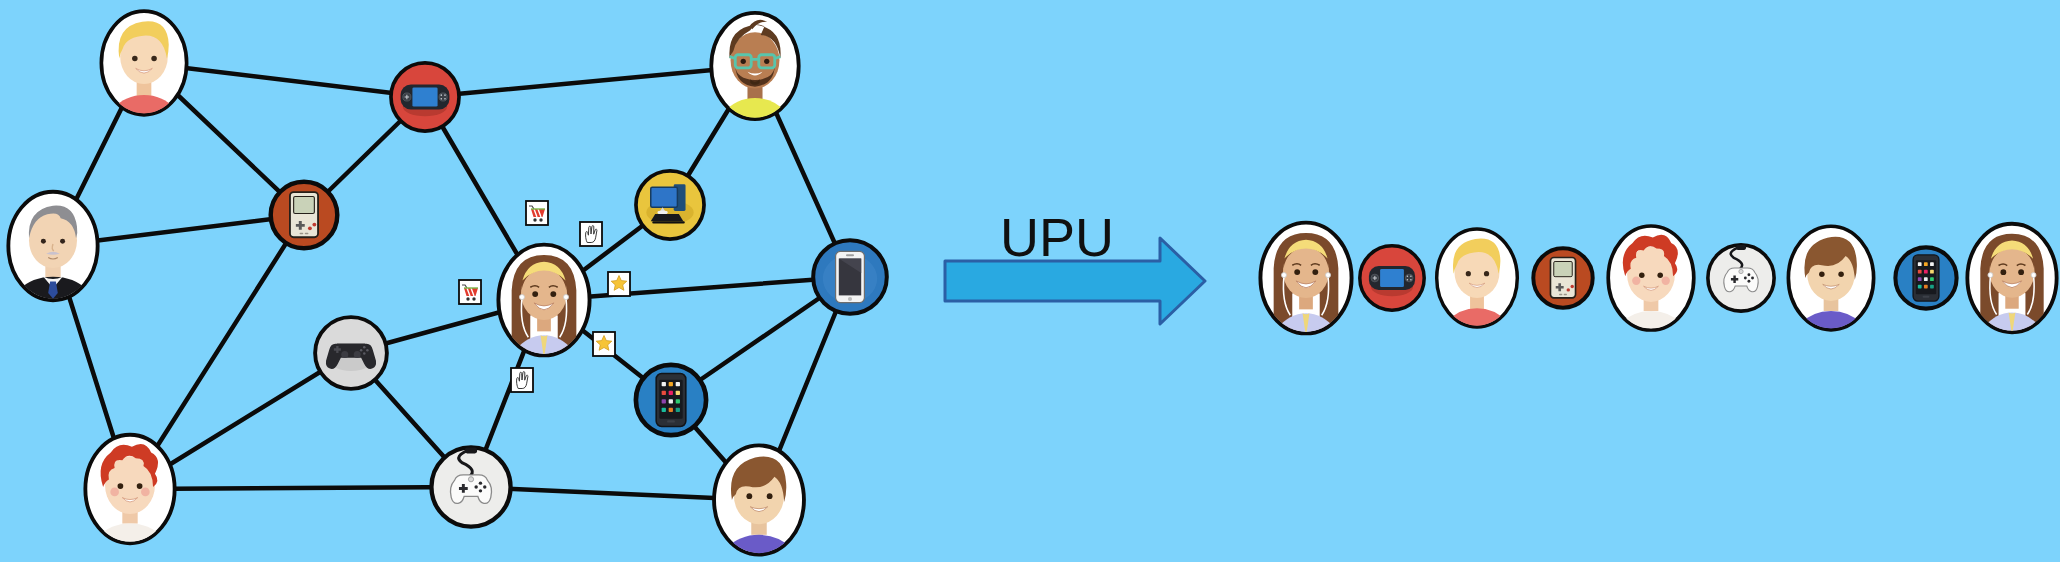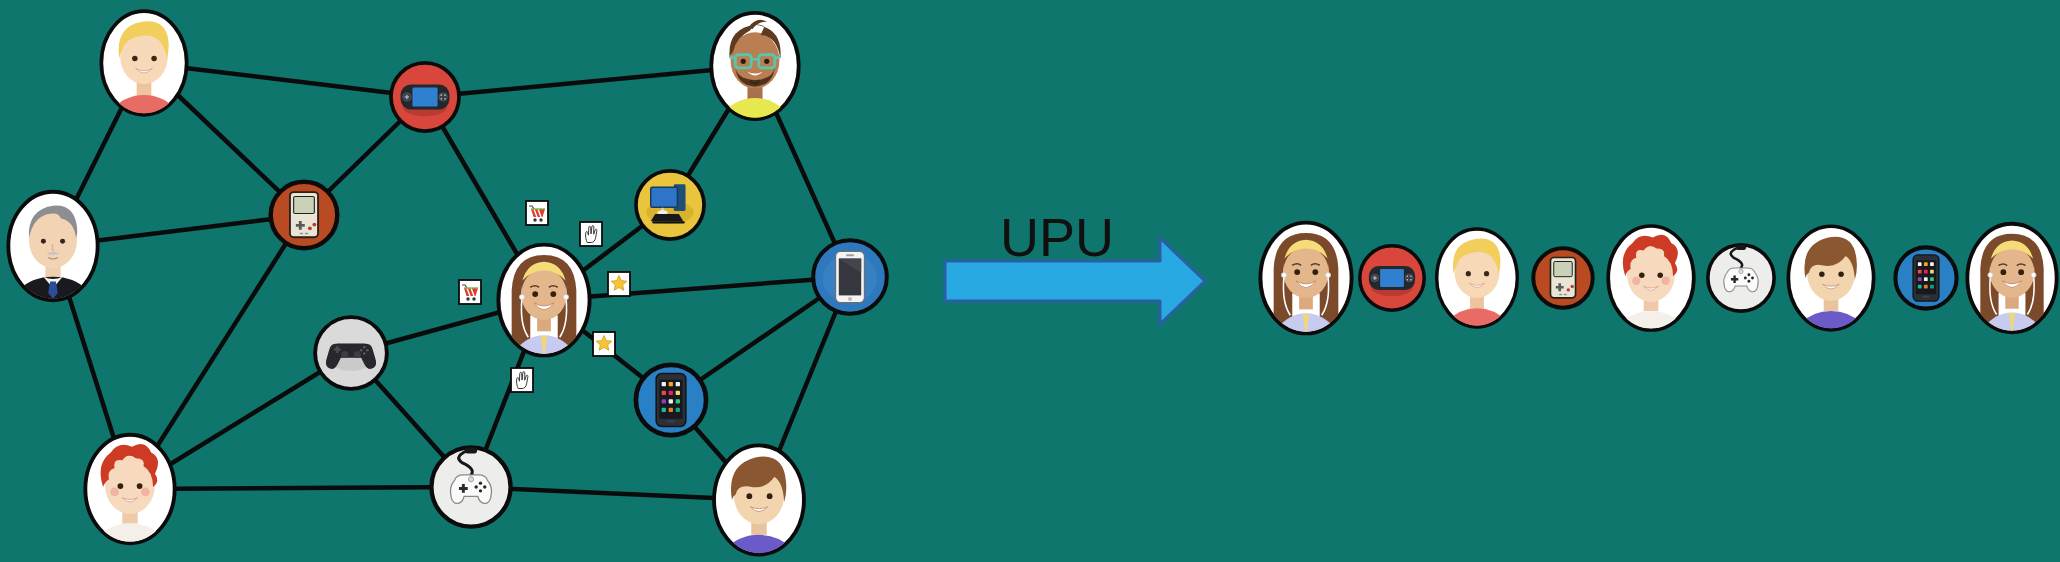--- a/index.html
+++ b/index.html
@@ -1,17 +1,17 @@
 <!DOCTYPE html>
 <html><head>
 <meta charset="utf-8">
 <style>
   html,body{margin:0;padding:0;background:#ffffff;}
   body{font-family:"Liberation Sans", sans-serif;}
-  .canvas{position:relative;width:2060px;height:562px;background:#0f766e;overflow:hidden;}
+  .canvas{position:relative;width:2060px;height:562px;background:#7dd3fc;overflow:hidden;}
   svg{display:block;}
 </style>
 </head>
 <body>
 
 <div class="canvas">
 <svg id="scene" width="2060" height="562" viewBox="0 0 2060 562" xmlns="http://www.w3.org/2000/svg" xmlns:xlink="http://www.w3.org/1999/xlink">
 <defs>
   <clipPath id="clip-person">
           <ellipse cx="50" cy="60" rx="45" ry="55"></ellipse>

